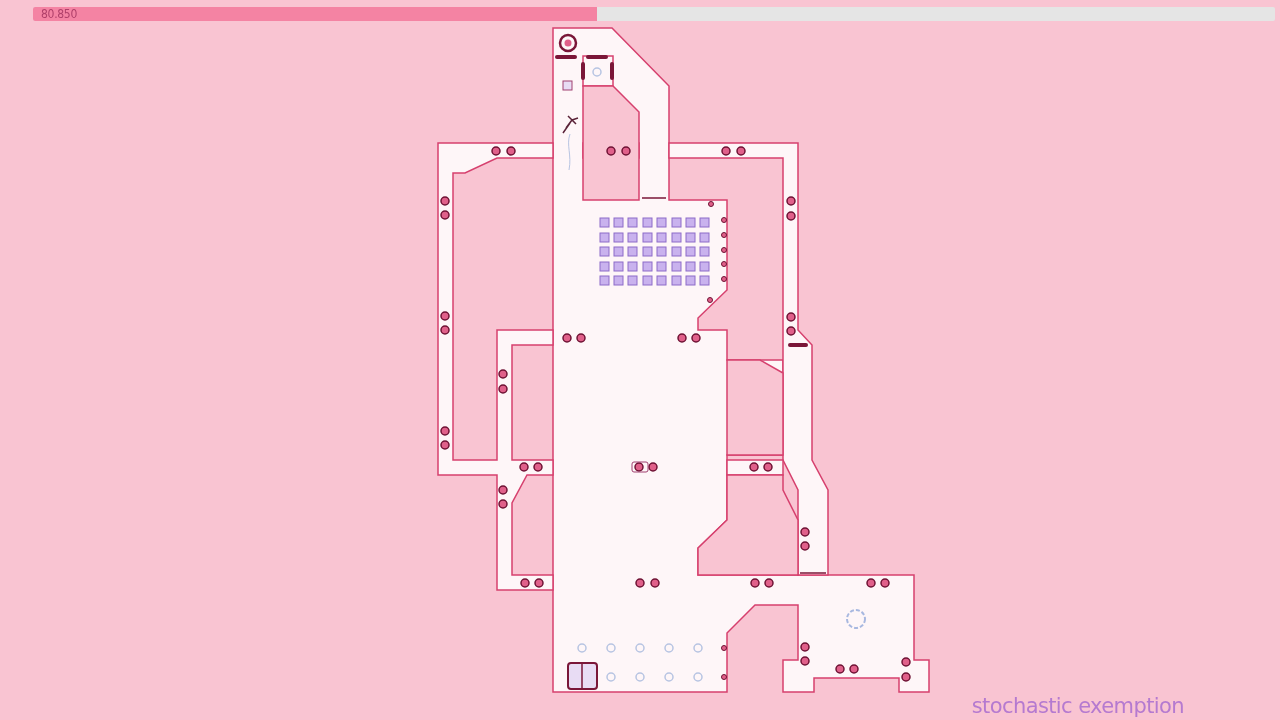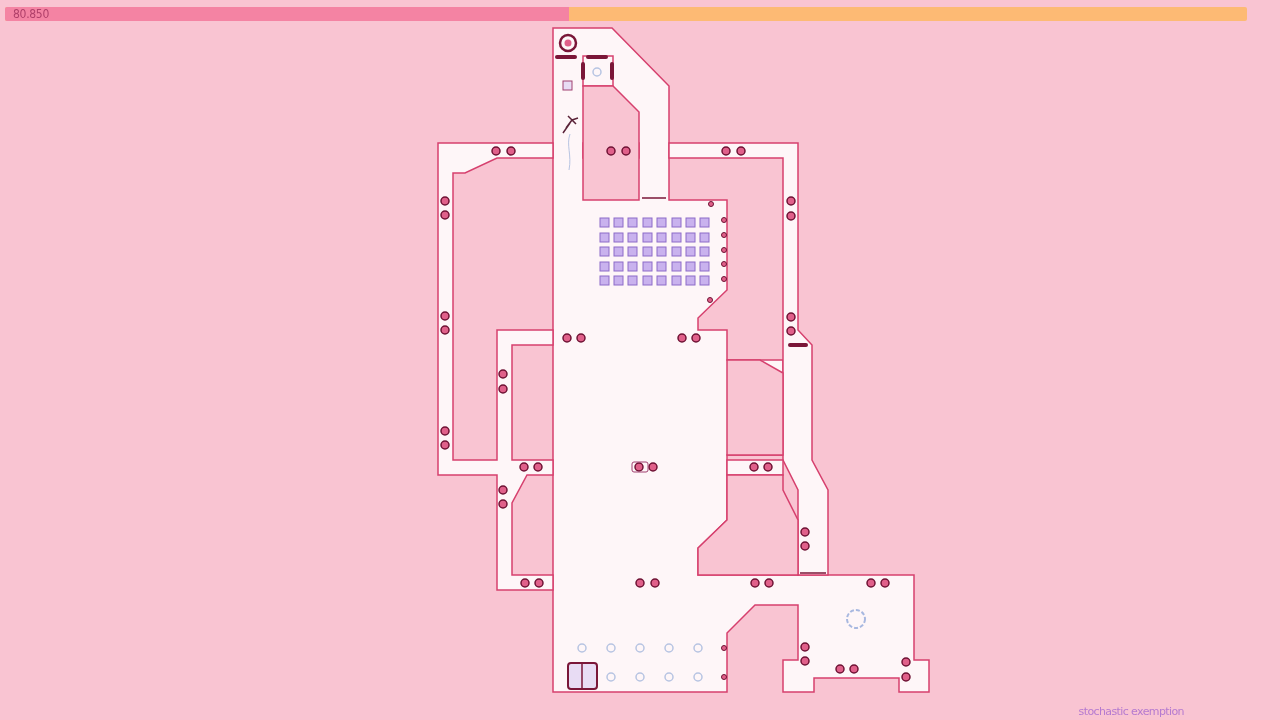--- a/index.html
+++ b/index.html
@@ -1,20 +1,20 @@
 <!DOCTYPE html>
 <html><head>
 <meta charset="utf-8">
 <style>
   html, body { margin:0; padding:0; }
   body { width:1280px; height:720px; background:#f9c4d2; position:relative; overflow:hidden; font-family:"DejaVu Sans", sans-serif; }
-  .timebar { position:absolute; left:5px; top:7px; width:1242px; height:14px; background:#fdba74; border-radius:2px; }
+  .timebar { position:absolute; left:33px; top:7px; width:1242px; height:14px; background:#e5e5e5; border-radius:2px; }
   .timebar-fill { position:absolute; left:0; top:0; height:14px; background:#f483a3; border-radius:2px 0 0 2px; }
   .timebar-text { position:absolute; left:8px; top:0; line-height:14px; font-size:12px; color:#b0406a; font-family:"DejaVu Sans Condensed","DejaVu Sans",sans-serif; letter-spacing:-0.3px; }
-  .level-name { position:absolute; right:96px; bottom:2px; font-size:11px; color:#b57ad0; font-family:"DejaVu Sans", sans-serif; letter-spacing:-0.6px; }
+  .level-name { position:absolute; right:96px; bottom:2px; font-size:21px; color:#b57ad0; font-family:"DejaVu Sans", sans-serif; letter-spacing:-0.6px; }
   svg.level { position:absolute; left:0; top:0; }
 </style>
 </head>
 <body>
 
 <div class="timebar">
   <div class="timebar-fill" style="width:45.4%"></div>
   <span class="timebar-text">80.850</span>
 </div>
 

